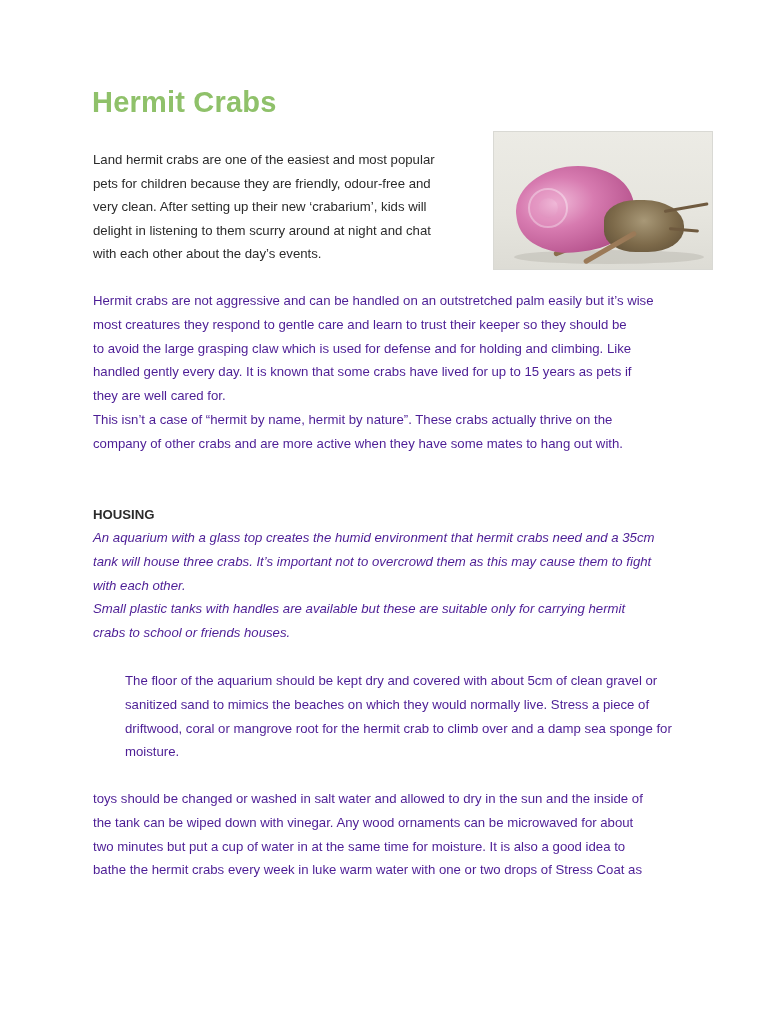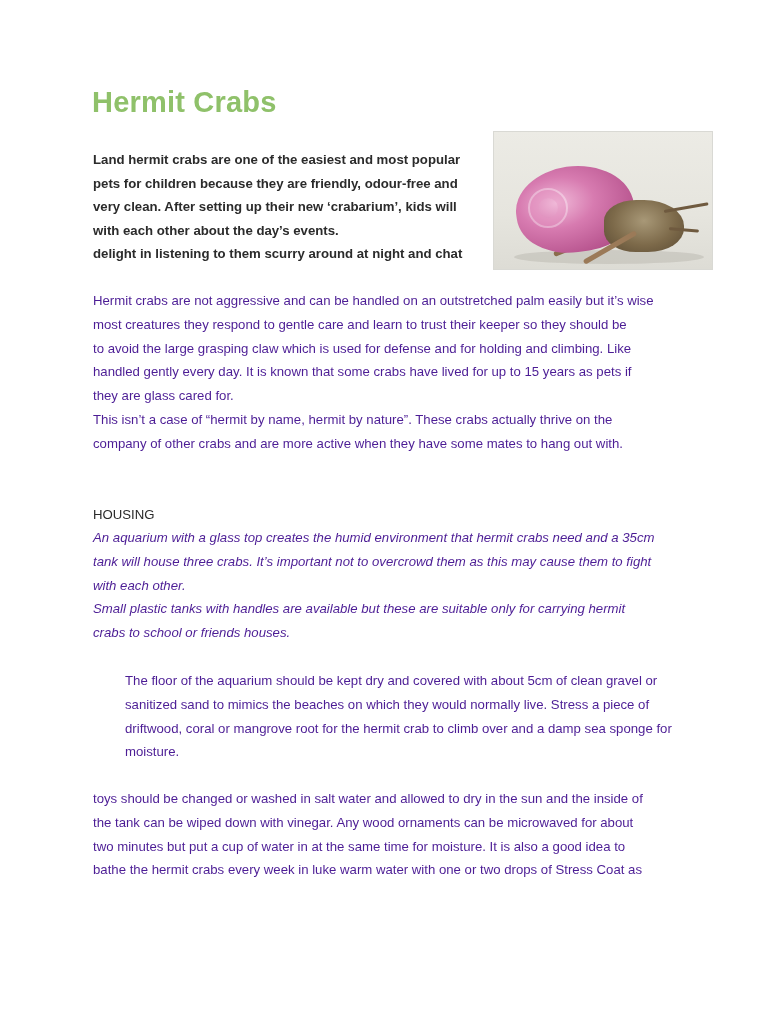--- a/index.html
+++ b/index.html
@@ -27,21 +27,21 @@
       font-weight: bold;
       color: #8fc16a;
       letter-spacing: 0.2px;
     }
     .intro {
       position: absolute;
       left: 93px;
       top: 148px;
       width: 390px;
       font-size: 13.2px;
-      font-weight: bold;
+      font-weight: normal;
       line-height: 23.5px;
       color: #2b2b2b;
     }
     .intro span { display: block; white-space: nowrap; }
     .photo {
       position: absolute;
       left: 493px;
       top: 131px;
       width: 220px;
       height: 139px;
@@ -105,60 +105,60 @@
       color: #4c1d95;
     }
     .body-text span.line { display: block; white-space: nowrap; }
     .p1 { top: 289px; }
     .p2 { top: 408px; }
     .heading {
       position: absolute;
       left: 93px;
       top: 503px;
       font-size: 13.2px;
-      font-weight: normal;
+      font-weight: bold;
       color: #2b2b2b;
       line-height: 23.8px;
     }
     .p3 { top: 526px; font-style: italic; }
     .p4 { top: 669px; margin-left: 32px; }
     .p5 { top: 787px; }
   </style>
 </head>
 <body>
 
 <div class="page">
 
   <h1 class="title">Hermit Crabs</h1>
 
   <div class="intro">
     <span>Land hermit crabs are one of the easiest and most popular</span>
     <span>pets for children because they are friendly, odour-free and</span>
     <span>very clean.  After setting up their new ‘crabarium’, kids will</span>
+    <span>delight in listening to them scurry around at night and chat</span>
     <span>with each other about the day’s events.</span>
-    <span>delight in listening to them scurry around at night and chat</span>
   </div>
 
   <div class="photo" title="Hermit crab in a pink shell">
     <div class="shadow"></div>
     <div class="leg l1"></div>
     <div class="shell"></div>
     <div class="shell-spiral"></div>
     <div class="crab-body"></div>
     <div class="leg l2"></div>
     <div class="leg l3"></div>
     <div class="leg l4"></div>
   </div>
 
   <div class="body-text p1">
     <span class="line">Hermit crabs are not aggressive and can be handled on an outstretched palm easily but it’s wise</span>
     <span class="line">most creatures they respond to gentle care and learn to trust their keeper so they should be</span>
     <span class="line">to avoid the large grasping claw which is used for defense and for holding and climbing.  Like</span>
     <span class="line">handled gently every day.  It is known that some crabs have lived for up to 15 years as pets if</span>
-    <span class="line">they are glass cared for.</span>
+    <span class="line">they are well cared for.</span>
   </div>
 
   <div class="body-text p2">
     <span class="line">This isn’t a case of “hermit by name, hermit by nature”.  These crabs actually thrive on the</span>
     <span class="line">company of other crabs and are more active when they have some mates to hang out with.</span>
   </div>
 
   <h2 class="heading">HOUSING</h2>
 
   <div class="body-text p3">

